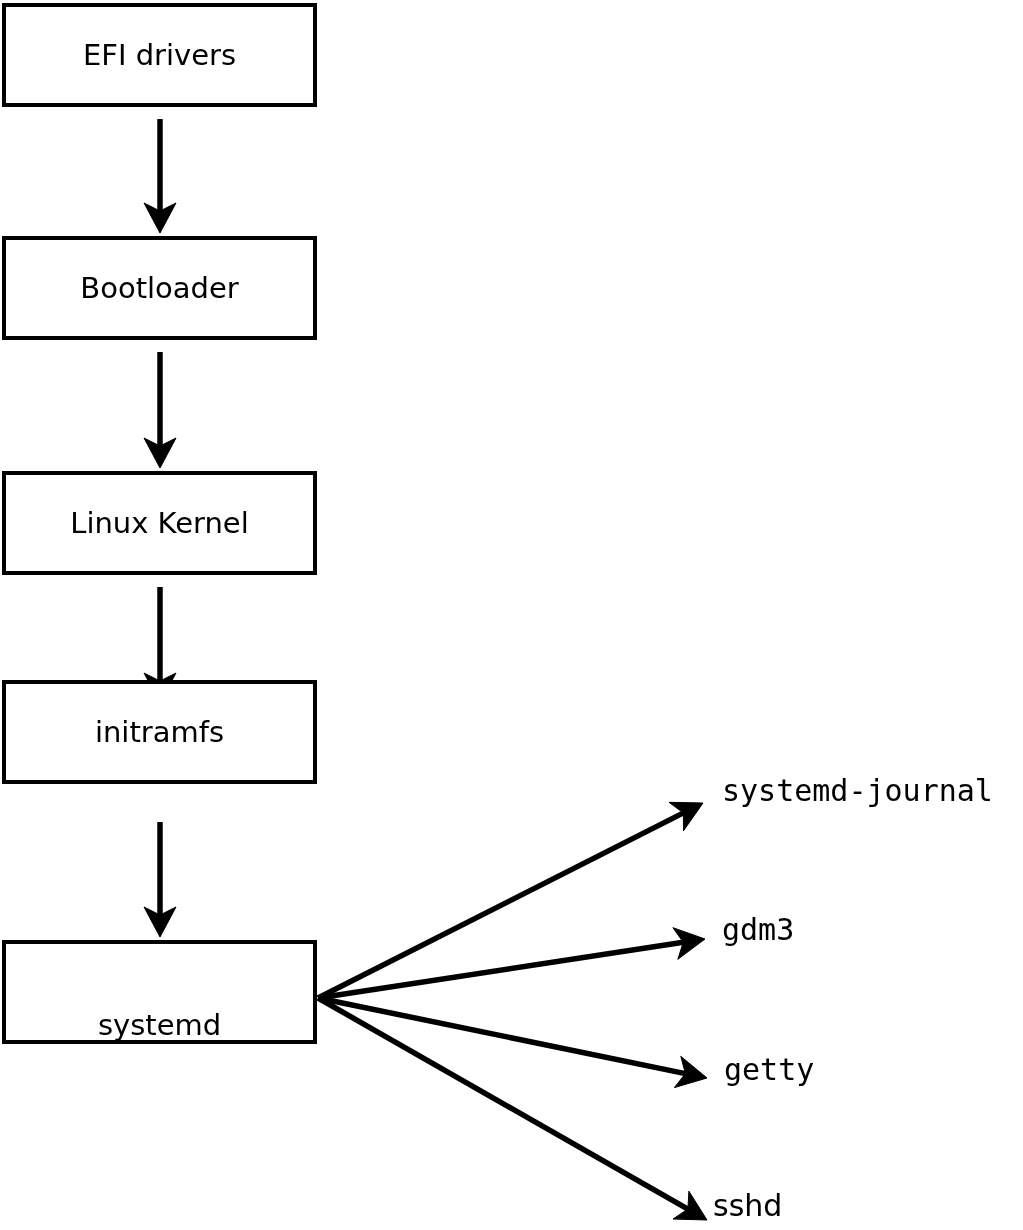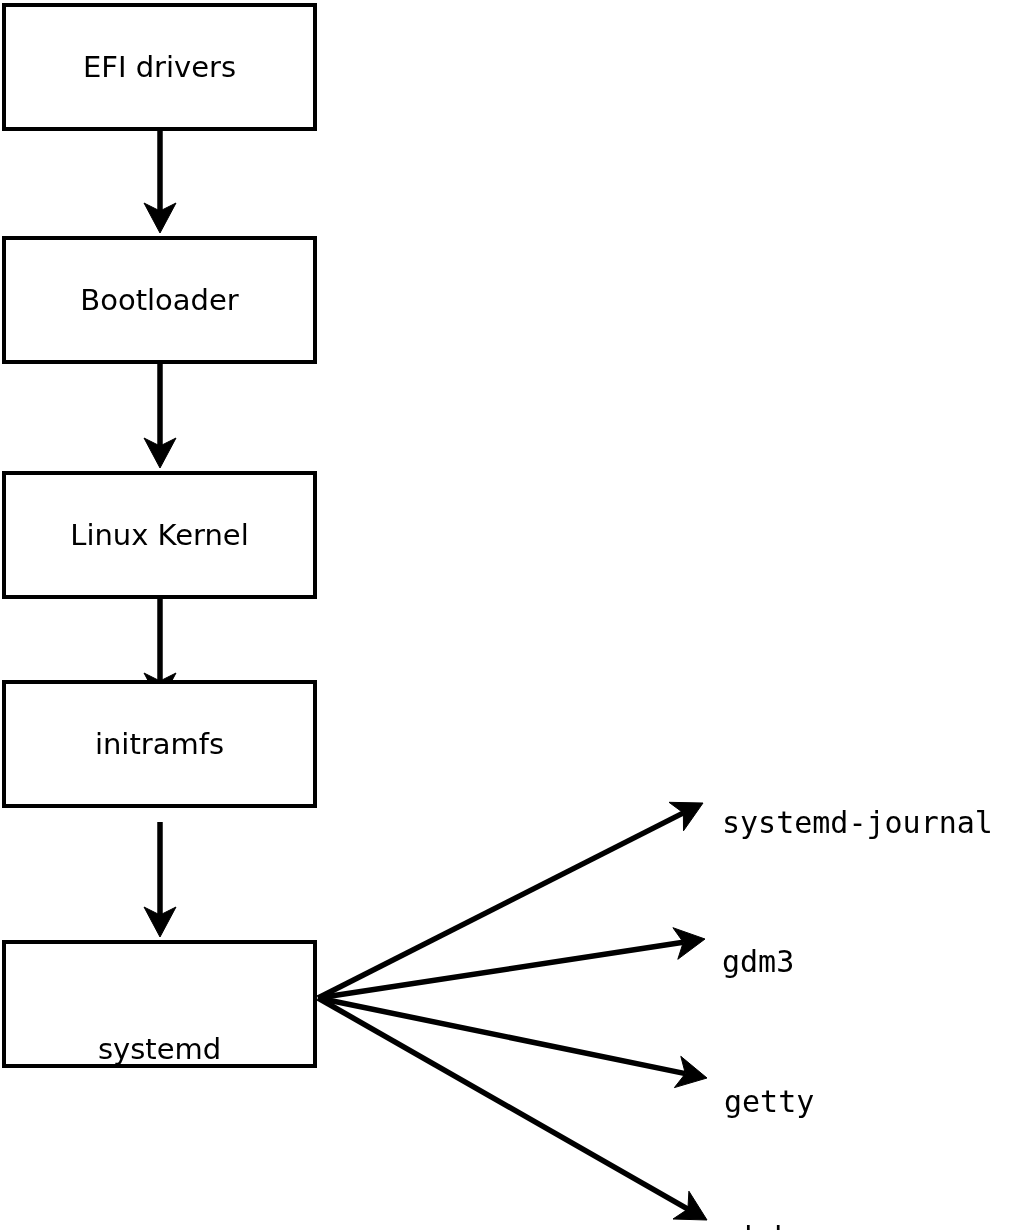--- a/index.html
+++ b/index.html
@@ -16,21 +16,21 @@
     position: absolute;
     left: 0; top: 0;
     width: 1023px; height: 1230px;
   }
   .arrows line { stroke: #000000; stroke-width: 5.5; }
   .arrows polygon { fill: #000000; stroke: #000000; stroke-width: 1; }
   .box {
     position: absolute;
     left: 2px;
     width: 315px;
-    height: 128px;
+    height: 104px;
     box-sizing: border-box;
     border: 4px solid #000000;
     background: #ffffff;
     display: flex;
     align-items: center;
     justify-content: center;
     font-size: 29px;
     line-height: 1;
     white-space: nowrap;
   }
@@ -46,21 +46,20 @@
     font-size: 29px;
     line-height: 1.15;
     white-space: nowrap;
   }
   .spawn {
     position: absolute;
     font-family: "DejaVu Sans Mono", monospace;
     font-size: 30px;
     line-height: 1.15;
     white-space: nowrap;
-    margin-top: 32px;
   }
   .spawn-journal { left: 722px; top: 774px; }
   .spawn-gdm3    { left: 722px; top: 913px; }
   .spawn-getty   { left: 724px; top: 1053px; }
   .spawn-sshd    { left: 713px; top: 1189px; font-family: "DejaVu Sans", sans-serif; text-align: right; }
 </style>
 </head>
 <body>
 
 <div class="canvas">

